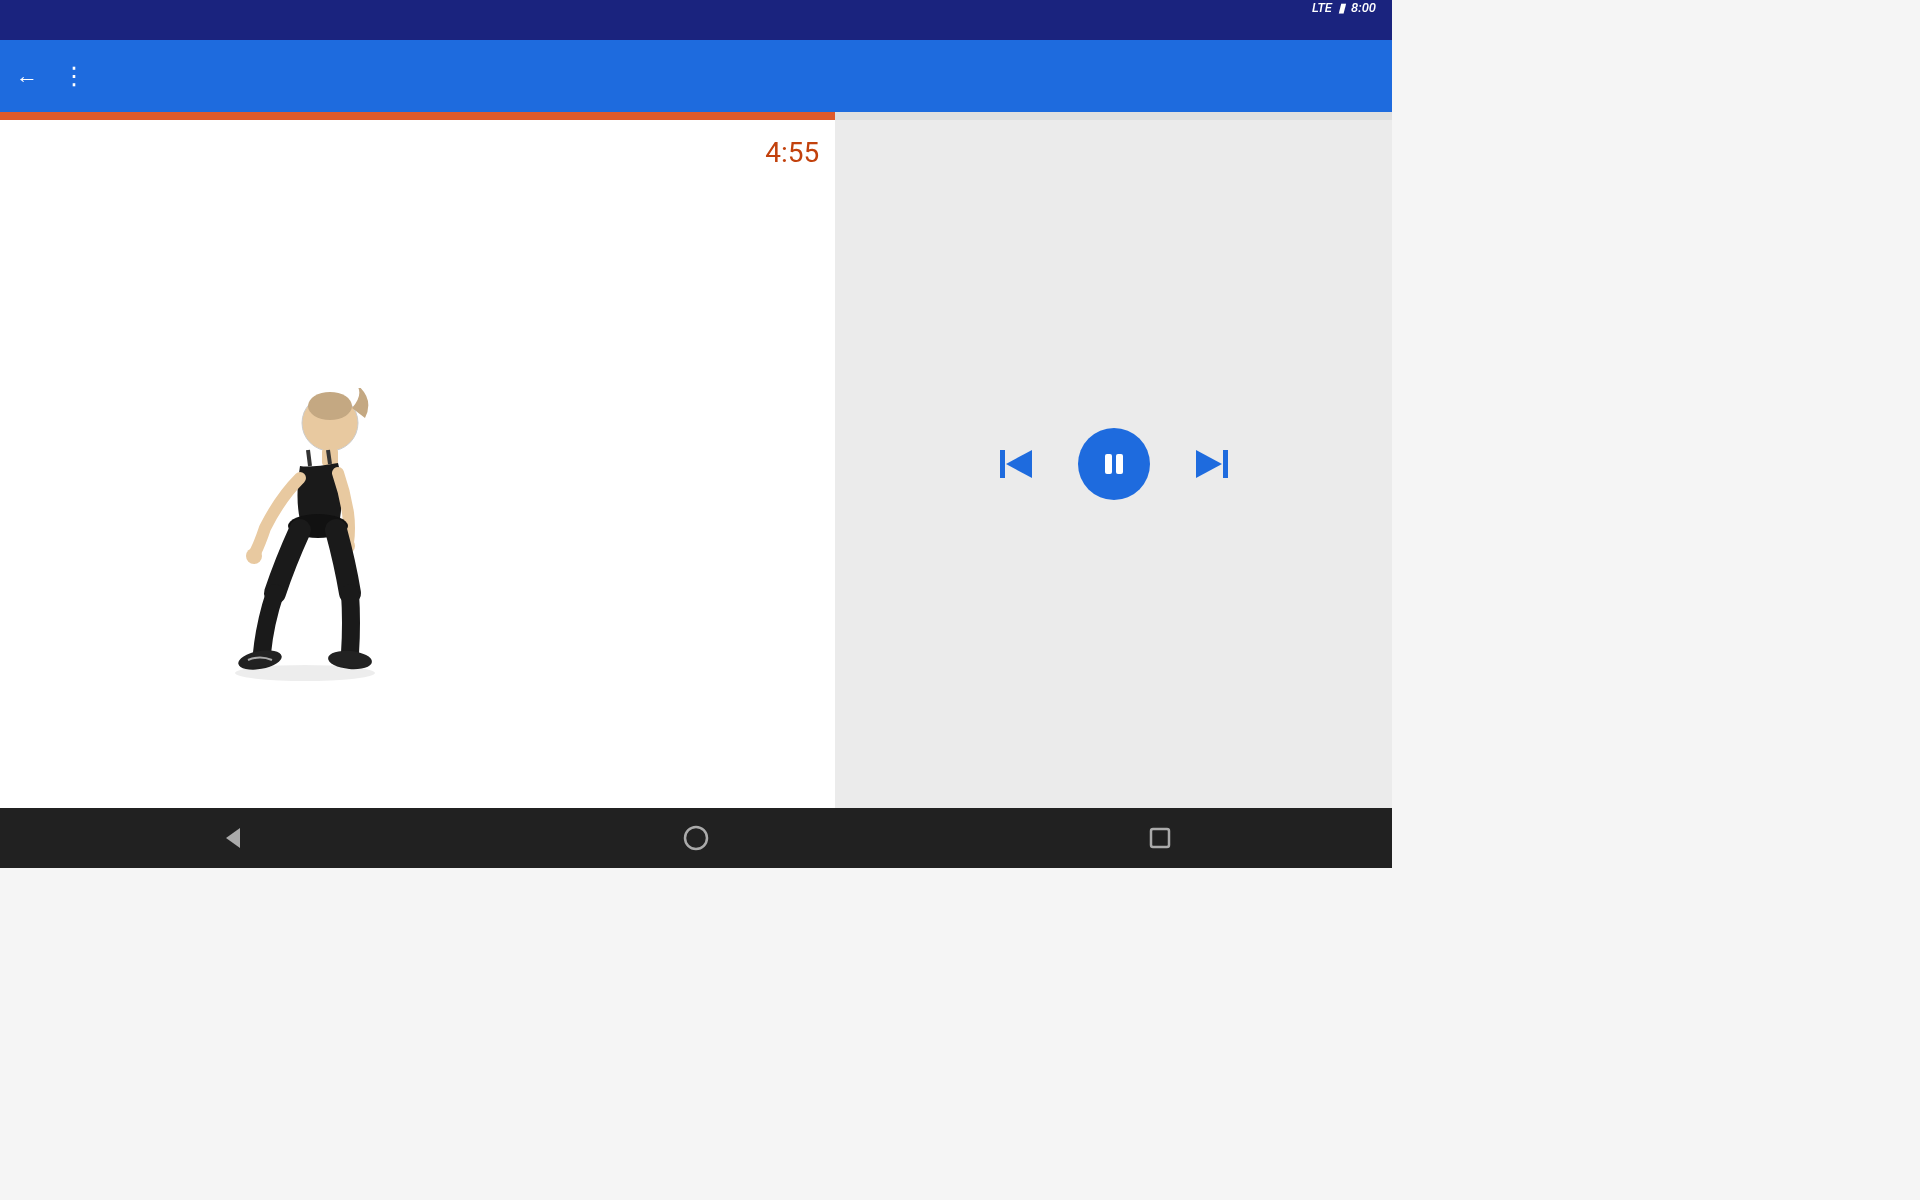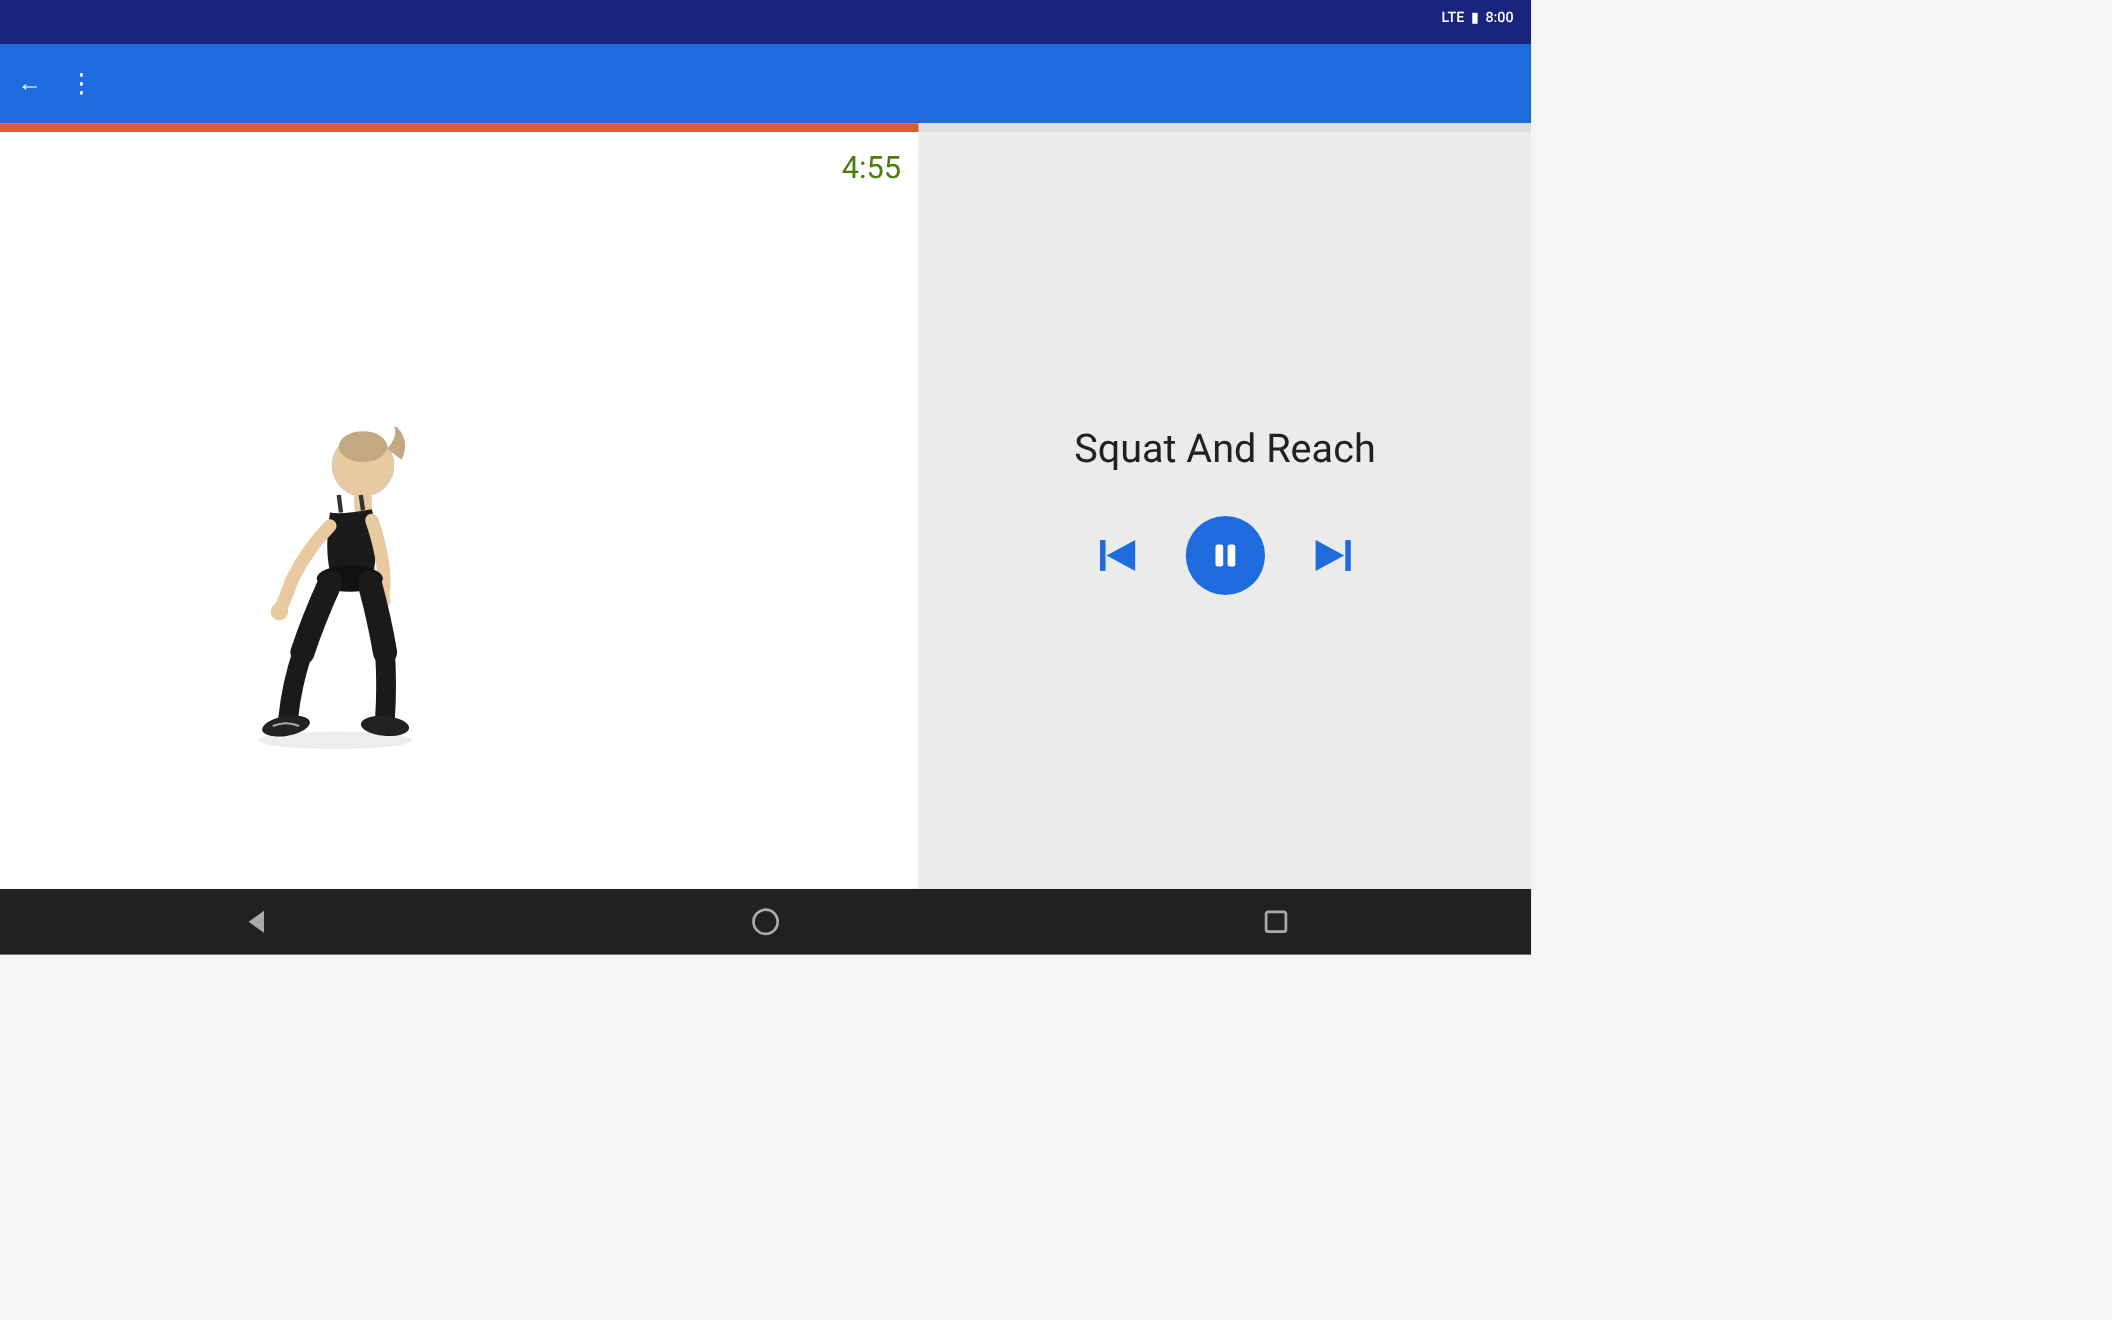--- a/index.html
+++ b/index.html
@@ -11,24 +11,25 @@
       overflow: hidden;
       position: relative;
     }
 
     
     .status-bar {
       width: 100%;
       height: 40px;
       background: #1a237e;
       display: flex;
-      align-items: flex-end;
+      align-items: flex-start;
       justify-content: flex-end;
-      padding: 16px 16px;
+      padding: 0 16px;
       gap: 8px;
+      font-style: italic;
     }
     .status-bar-icons {
       display: flex;
       align-items: center;
       gap: 6px;
       color: white;
       font-size: 13px;
       font-weight: 500;
     }
 
@@ -85,21 +86,21 @@
       height: 100%;
       background: white;
       position: relative;
       overflow: hidden;
     }
 
     .timer-overlay {
       position: absolute;
       top: 16px;
       right: 16px;
-      color: #4d7c0f;
+      color: #c2410c;
       font-size: 28px;
       font-weight: 400;
       z-index: 2;
     }
 
     
     .exercise-figure {
       position: absolute;
       bottom: 40px;
       left: 200px;
@@ -253,21 +254,20 @@
         <ellipse cx="150" cy="272" rx="22" ry="9" fill="#222" transform="rotate(5 150 272)"></ellipse>
 
         <path d="M48 272 Q60 267 72 272" stroke="#aaa" stroke-width="2" fill="none"></path>
 
         <ellipse cx="105" cy="285" rx="70" ry="8" fill="rgba(0,0,0,0.07)"></ellipse>
       </svg>
     </div>
   </div>
 
   <div class="timer-panel">
-    <span class="exercise-name">Squat And Reach</span>
 
 
     <div class="controls">
       <button class="ctrl-btn">
         <svg width="44" height="44" viewBox="0 0 44 44">
           <rect x="6" y="8" width="5" height="28" fill="#1e6bde"></rect>
           <polygon points="38,8 12,22 38,36" fill="#1e6bde"></polygon>
         </svg>
       </button>
 

